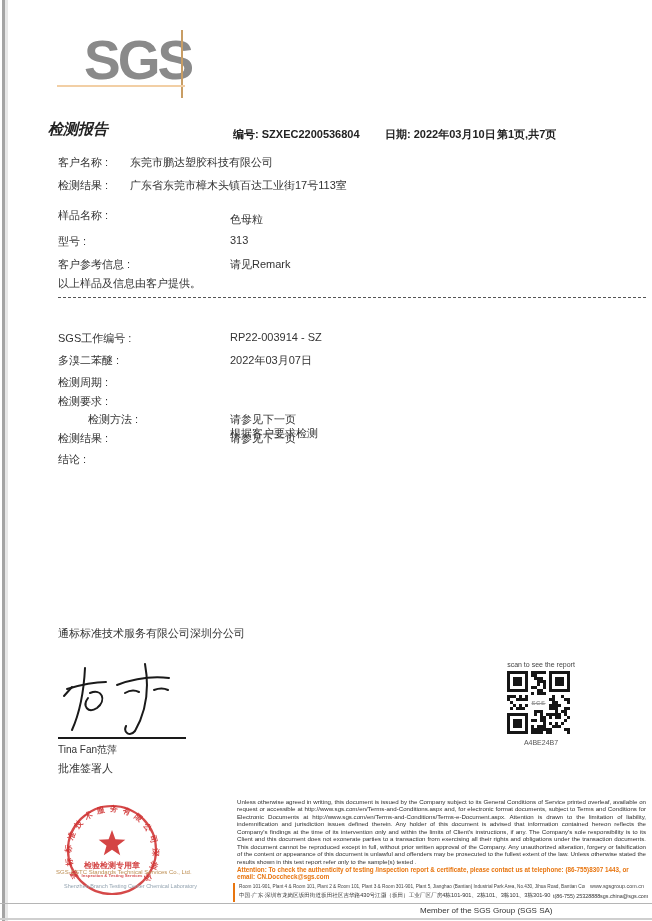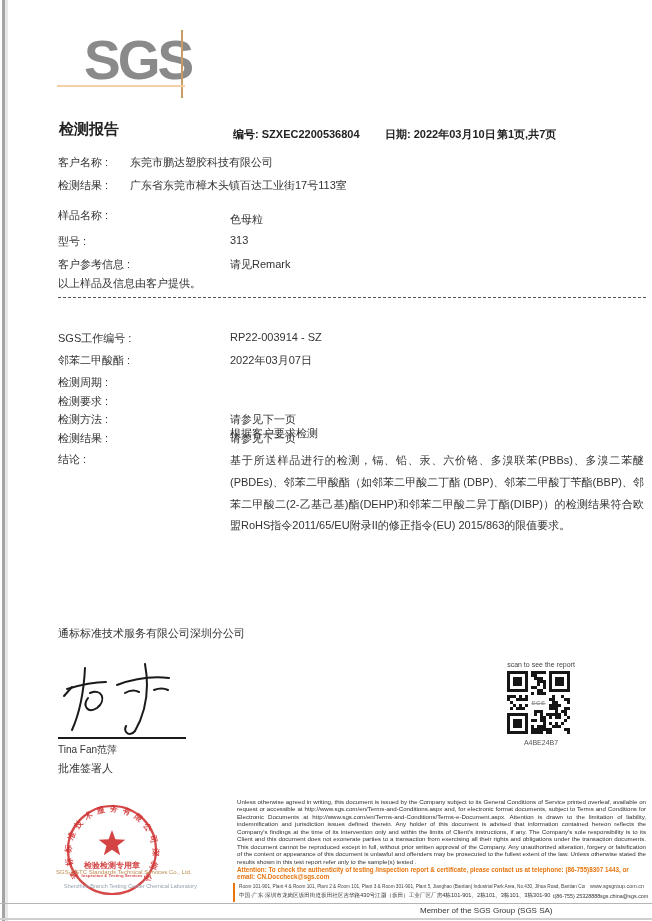--- a/index.html
+++ b/index.html
@@ -9,21 +9,21 @@
   
   .edge-left{left:2px;top:0;width:3px;height:921px;background:#a4a4a4;}
   .edge-left2{left:5px;top:0;width:3px;height:921px;background:#e7e7e7;}
   .edge-bottom{left:0;top:918px;width:652px;height:2px;background:#cfcfcf;}
   
   .logo-text{left:84px;top:33px;font-size:55px;font-weight:bold;color:#8a8a8a;
              letter-spacing:-3px;line-height:1;}
   .logo-vline{left:181px;top:30px;width:2px;height:68px;background:#c89d64;}
   .logo-hline{left:57px;top:85px;width:128px;height:2px;background:#f2cfa5;}
   
-  .title{left:59px;top:120px;font-size:15px;font-weight:bold;color:#222;}
+  .title{left:48px;top:120px;font-size:15px;font-weight:bold;color:#222;font-style:italic;}
   .hdr{top:127px;font-size:11px;font-weight:bold;color:#222;white-space:nowrap;}
   
   .lbl{left:58px;font-size:11px;color:#333;white-space:nowrap;}
   .val{font-size:11px;color:#333;white-space:nowrap;}
   .dash-line{left:58px;top:297px;width:588px;border-top:1px dashed #555;}
   .conclusion{left:230px;top:450px;width:414px;font-size:11px;line-height:21.8px;
               color:#333;text-align:justify;}
   
   .company-block{left:58px;top:626px;font-size:11px;line-height:15px;color:#333;}
   .sig-svg{left:60px;top:658px;}
@@ -92,32 +92,31 @@
   <div class="abs lbl" style="top:234px;">型号 :</div>
   <div class="abs val" style="left:230px;top:234px;">313</div>
   <div class="abs lbl" style="top:257px;">客户参考信息 :</div>
   <div class="abs val" style="left:230px;top:257px;">请见Remark</div>
   <div class="abs lbl" style="top:276px;">以上样品及信息由客户提供。</div>
 
   <div class="abs dash-line"></div>
 
   <div class="abs lbl" style="top:331px;">SGS工作编号 :</div>
   <div class="abs val" style="left:230px;top:331px;">RP22-003914 - SZ</div>
-  <div class="abs lbl" style="top:353px;">邻苯二甲酸酯 :</div>
+  <div class="abs lbl" style="top:353px;">多溴二苯醚 :</div>
   <div class="abs val" style="left:230px;top:353px;">2022年03月07日</div>
   <div class="abs lbl" style="top:375px;">检测周期 :</div>
   <div class="abs lbl" style="top:394px;">检测要求 :</div>
   <div class="abs val" style="left:230px;top:394px;margin-top:32px;">根据客户要求检测</div>
-  <div class="abs lbl" style="top:412px;">检测方法 :</div>
+  <div class="abs lbl" style="top:412px;margin-left:30px;">检测方法 :</div>
   <div class="abs val" style="left:230px;top:412px;">请参见下一页</div>
   <div class="abs lbl" style="top:431px;">检测结果 :</div>
   <div class="abs val" style="left:230px;top:431px;">请参见下一页</div>
 
   <div class="abs lbl" style="top:452px;">结论 :</div>
-  <div class="abs conclusion">基于所送样品进行的检测，镉、铅、汞、六价铬、多溴联苯(PBBs)、多溴二苯醚(PBDEs)、邻苯二甲酸酯（如邻苯二甲酸二丁酯 (DBP)、邻苯二甲酸丁苄酯(BBP)、邻苯二甲酸二(2-乙基己基)酯(DEHP)和邻苯二甲酸二异丁酯(DIBP)）的检测结果符合欧盟RoHS指令2011/65/EU附录II的修正指令(EU) 2015/863的限值要求。</div>
 
   <div class="abs company-block">
     <div>通标标准技术服务有限公司深圳分公司</div>
   </div>
   <svg class="abs sig-svg" width="132" height="78" viewBox="0 0 132 78">
     <g fill="none" stroke="#1a1a1a" stroke-width="2" stroke-linecap="round">
       <path d="M4,38 L12,29"></path>
       <path d="M7,31 C20,27 34,24 46,24"></path>
       <path d="M25,10 C24,30 21,52 12,72"></path>
       <path d="M30,35 C42,30 47,42 37,50 C28,56 22,48 28,40"></path>

